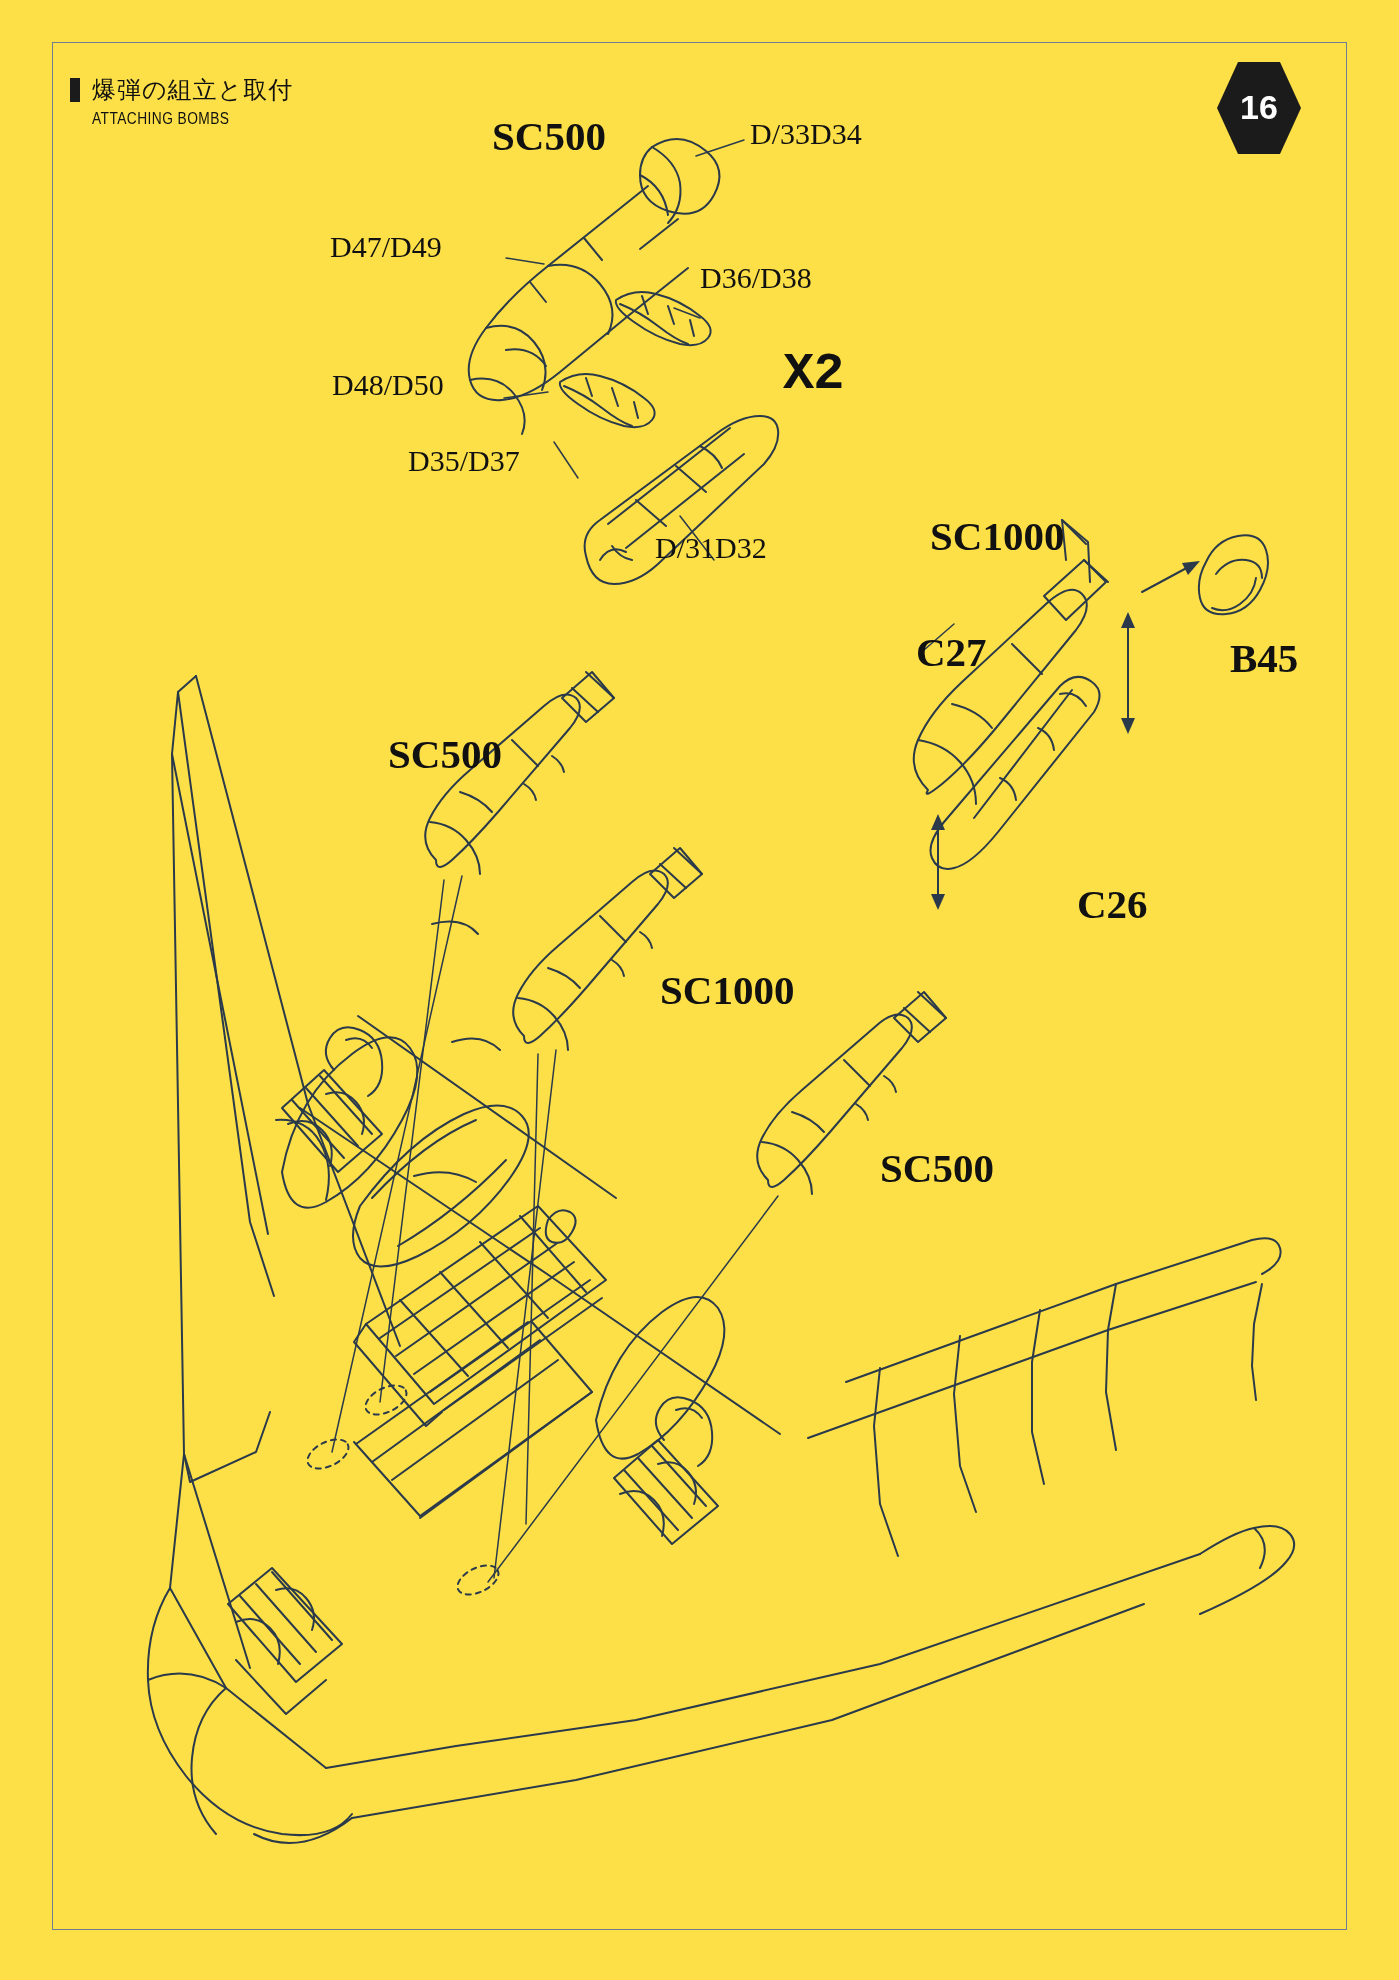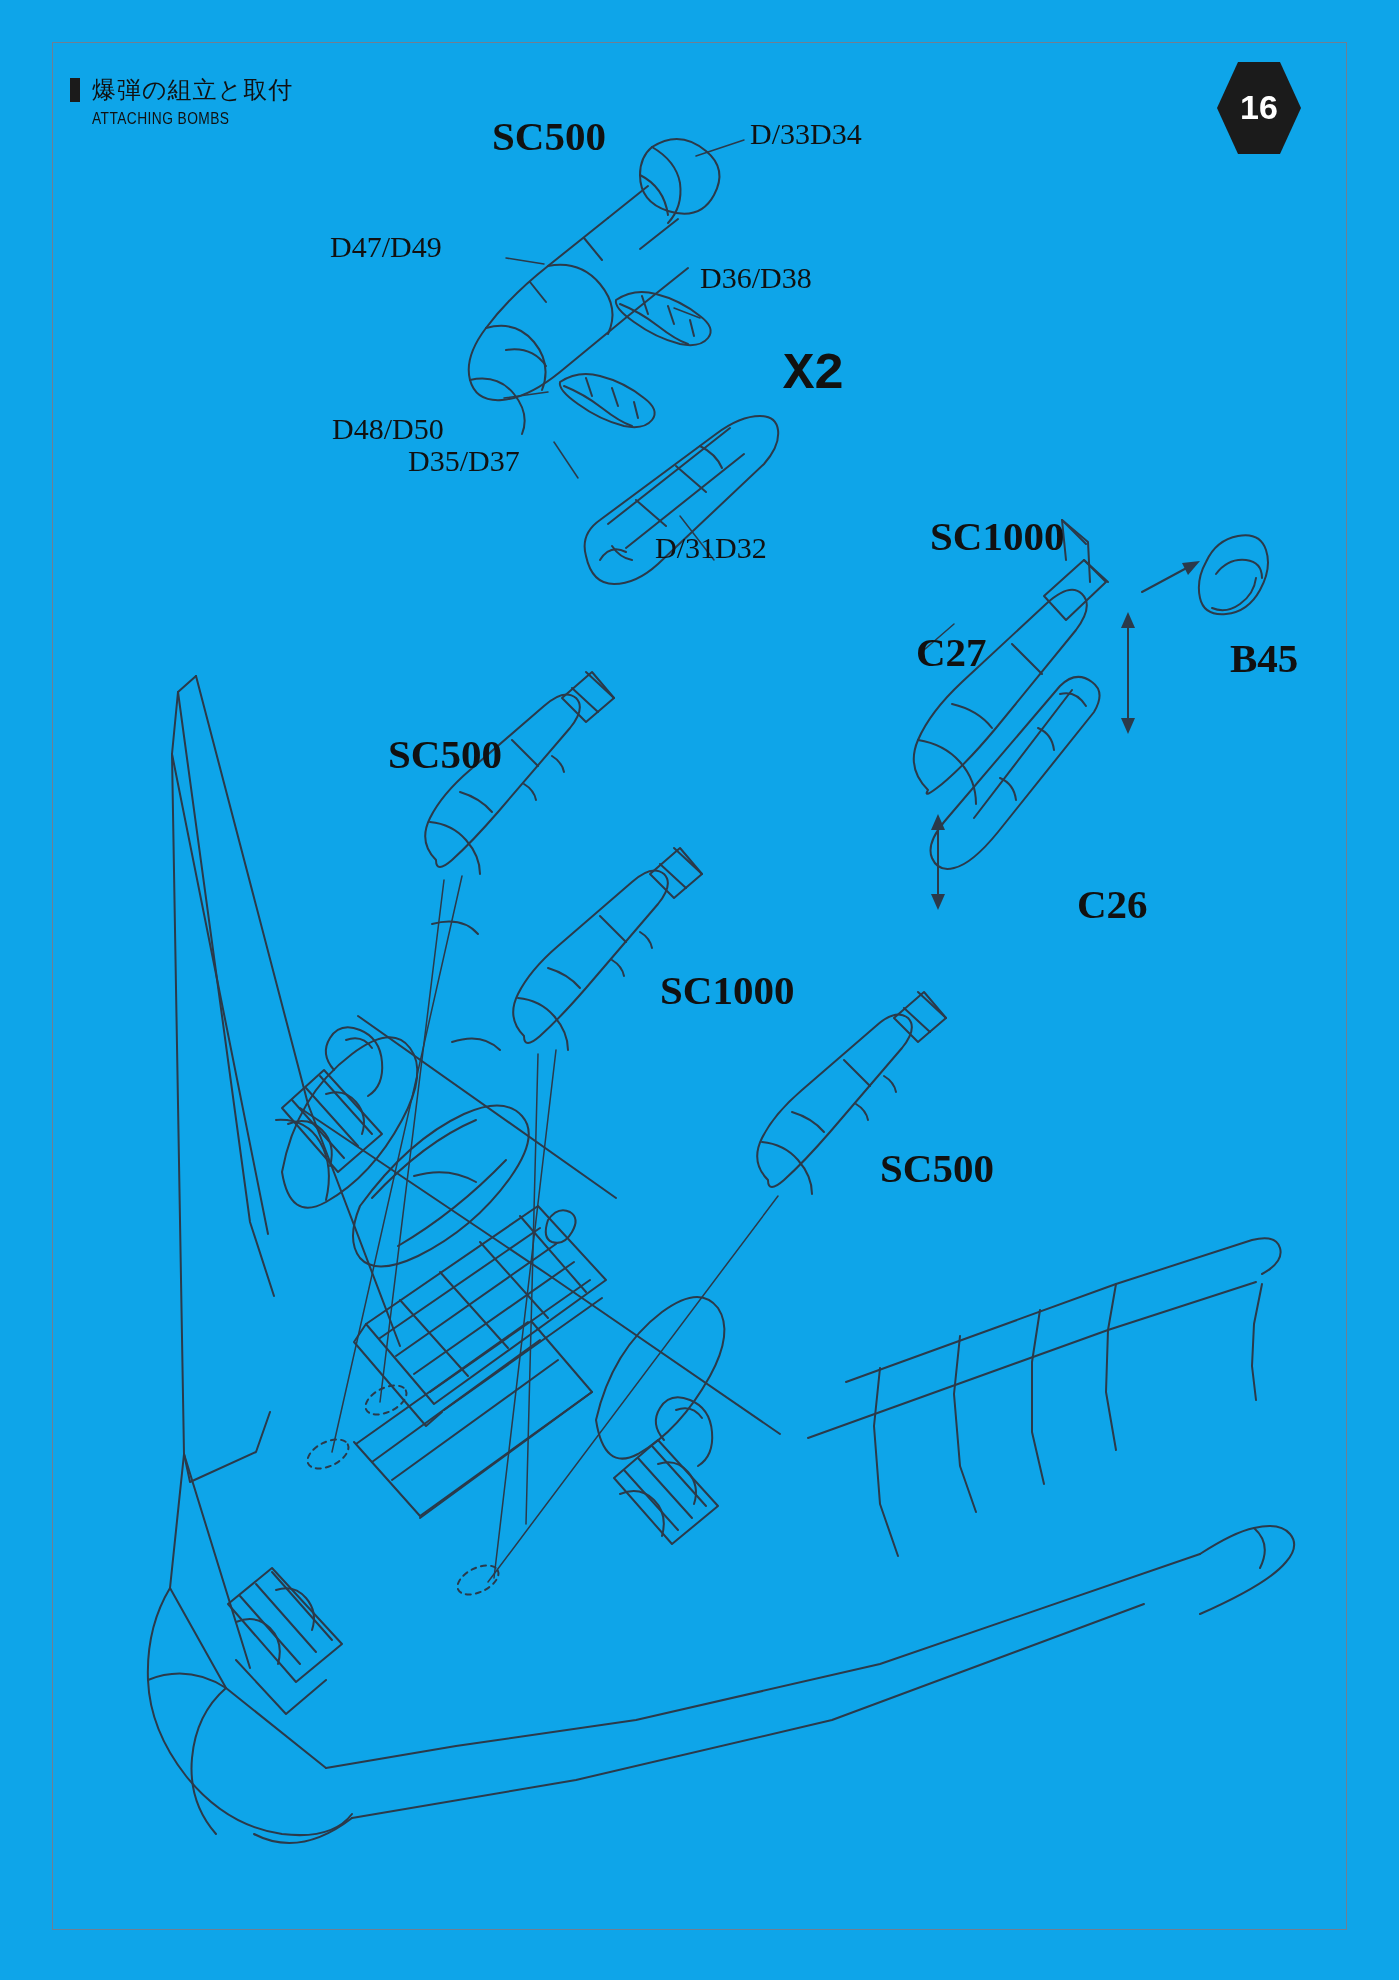--- a/index.html
+++ b/index.html
@@ -4,21 +4,21 @@
 <style>
   html, body {
     margin: 0;
     padding: 0;
     background: #ffffff;
   }
   #page {
     position: relative;
     width: 1399px;
     height: 1980px;
-    background: #0ea5e9;
+    background: #fde047;
     font-family: "Liberation Serif", serif;
     overflow: hidden;
   }
   
   #frame {
     position: absolute;
     left: 52px;
     top: 42px;
     width: 1295px;
     height: 1888px;
@@ -351,21 +351,21 @@
         <path d="M714,560 l-34,-44"></path>
         <path d="M924,650 l30,-26"></path>
       </g>
     </g>
   </svg>
 
   <div class="lbl lbl-bomb" style="left:492px; top:112px;">SC500</div>
   <div class="lbl lbl-part" style="left:750px; top:117px;">D/33D34</div>
   <div class="lbl lbl-part" style="left:330px; top:230px;">D47/D49</div>
   <div class="lbl lbl-part" style="left:700px; top:261px;">D36/D38</div>
-  <div class="lbl lbl-part" style="left:332px; top:368px;margin-top:44px;">D48/D50</div>
+  <div class="lbl lbl-part" style="left:332px; top:368px;">D48/D50</div>
   <div class="lbl lbl-part" style="left:408px; top:444px;">D35/D37</div>
   <div class="lbl lbl-part" style="left:655px; top:531px;">D/31D32</div>
   <div class="lbl lbl-x2" style="left:783px; top:345px;">X2</div>
 
   <div class="lbl lbl-bomb" style="left:930px; top:512px;">SC1000</div>
   <div class="lbl lbl-bomb" style="left:916px; top:628px;">C27</div>
   <div class="lbl lbl-bomb" style="left:1230px; top:634px;">B45</div>
   <div class="lbl lbl-bomb" style="left:1070px; top:880px;margin-left:7px;">C26</div>
 
   <div class="lbl lbl-bomb" style="left:388px; top:730px;">SC500</div>

